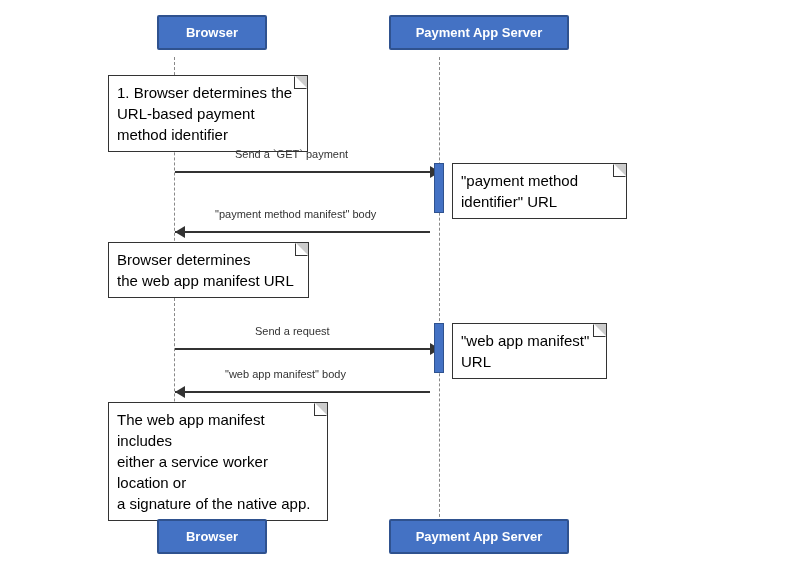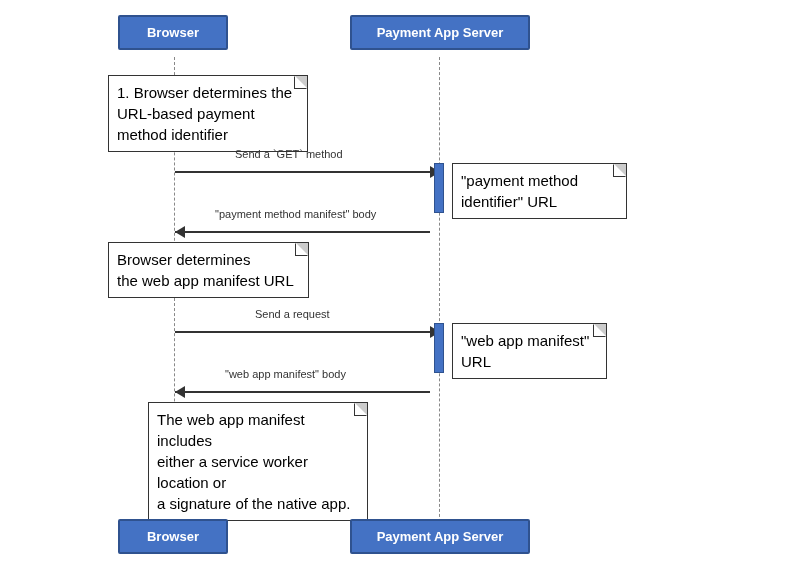--- a/index.html
+++ b/index.html
@@ -23,20 +23,21 @@
     .lifeline-box {
       position: absolute;
       background: #4472C4;
       color: #fff;
       font-weight: bold;
       font-size: 13px;
       padding: 8px 20px;
       border: 2px solid #2F528F;
       text-align: center;
       border-radius: 2px;
+      margin-left: 39px;
     }
 
     
     .lifeline-line {
       position: absolute;
       width: 2px;
       background: #888;
       border-left: 1px dashed #888;
     }
 
@@ -140,21 +141,21 @@
 
   <div class="lifeline-line" style="left: 439px; top: 57px; height: 475px; width: 1px; border-left: 1px dashed #888; background: transparent;"></div>
 
   <div class="note-box" style="left: 108px; top: 75px; width: 200px;">
     <div class="note-box-corner"></div>
     <span>1. Browser determines the URL-based
 payment method identifier</span>
   </div>
 
   <div class="arrow-container" style="left: 175px; top: 162px; width: 265px;">
-    <span class="arrow-label" style="left: 60px;">Send a `GET` method</span>
+    <span class="arrow-label" style="left: 60px;">Send a `GET` payment</span>
     <div class="arrow-line" style="left: 0; width: 255px;"></div>
     <div class="arrow-head-right" style="left: 255px;"></div>
   </div>
 
   <div class="activation-bar" style="left: 434px; top: 163px; height: 50px;"></div>
 
   <div class="note-box" style="left: 452px; top: 163px; width: 175px;">
     <div class="note-box-corner"></div>
     <span>"payment method identifier" URL</span>
   </div>
@@ -163,40 +164,40 @@
     <span class="arrow-label" style="left: 40px;">"payment method manifest" body</span>
     <div class="arrow-line" style="left: 0; width: 255px;"></div>
     <div class="arrow-head-left" style="left: 0px;"></div>
   </div>
 
   <div class="note-box" style="left: 108px; top: 242px; width: 201px;">
     <div class="note-box-corner"></div>
     <span>Browser determines<br>the web app manifest URL</span>
   </div>
 
-  <div class="arrow-container" style="left: 175px; top: 322px; width: 265px; text-decoration: underline;">
+  <div class="arrow-container" style="left: 175px; top: 339px; width: 265px; text-decoration: underline;">
     <span class="arrow-label" style="left: 80px;">Send a request</span>
     <div class="arrow-line" style="left: 0; width: 255px;"></div>
     <div class="arrow-head-right" style="left: 255px;"></div>
   </div>
 
   <div class="activation-bar" style="left: 434px; top: 323px; height: 50px;"></div>
 
   <div class="note-box" style="left: 452px; top: 323px; width: 155px;">
     <div class="note-box-corner"></div>
     <span>"web app manifest" URL</span>
   </div>
 
   <div class="arrow-container" style="left: 175px; top: 382px; width: 265px;">
     <span class="arrow-label" style="left: 50px;">"web app manifest" body</span>
     <div class="arrow-line" style="left: 0; width: 255px;"></div>
     <div class="arrow-head-left" style="left: 0px;"></div>
   </div>
 
-  <div class="note-box" style="left: 108px; top: 402px; width: 220px; margin-left: 40px;">
+  <div class="note-box" style="left: 108px; top: 402px; width: 220px;">
     <div class="note-box-corner"></div>
     <span>The web app manifest includes<br>either a service worker location or<br>a signature of the native app.</span>
   </div>
 
   <div class="lifeline-box" style="left: 118px; top: 519px; min-width: 110px; text-align:center;">
     <span>Browser</span>
   </div>
 
   <div class="lifeline-box" style="left: 350px; top: 519px; min-width: 180px; text-align:center;">
     <span>Payment App Server</span>

